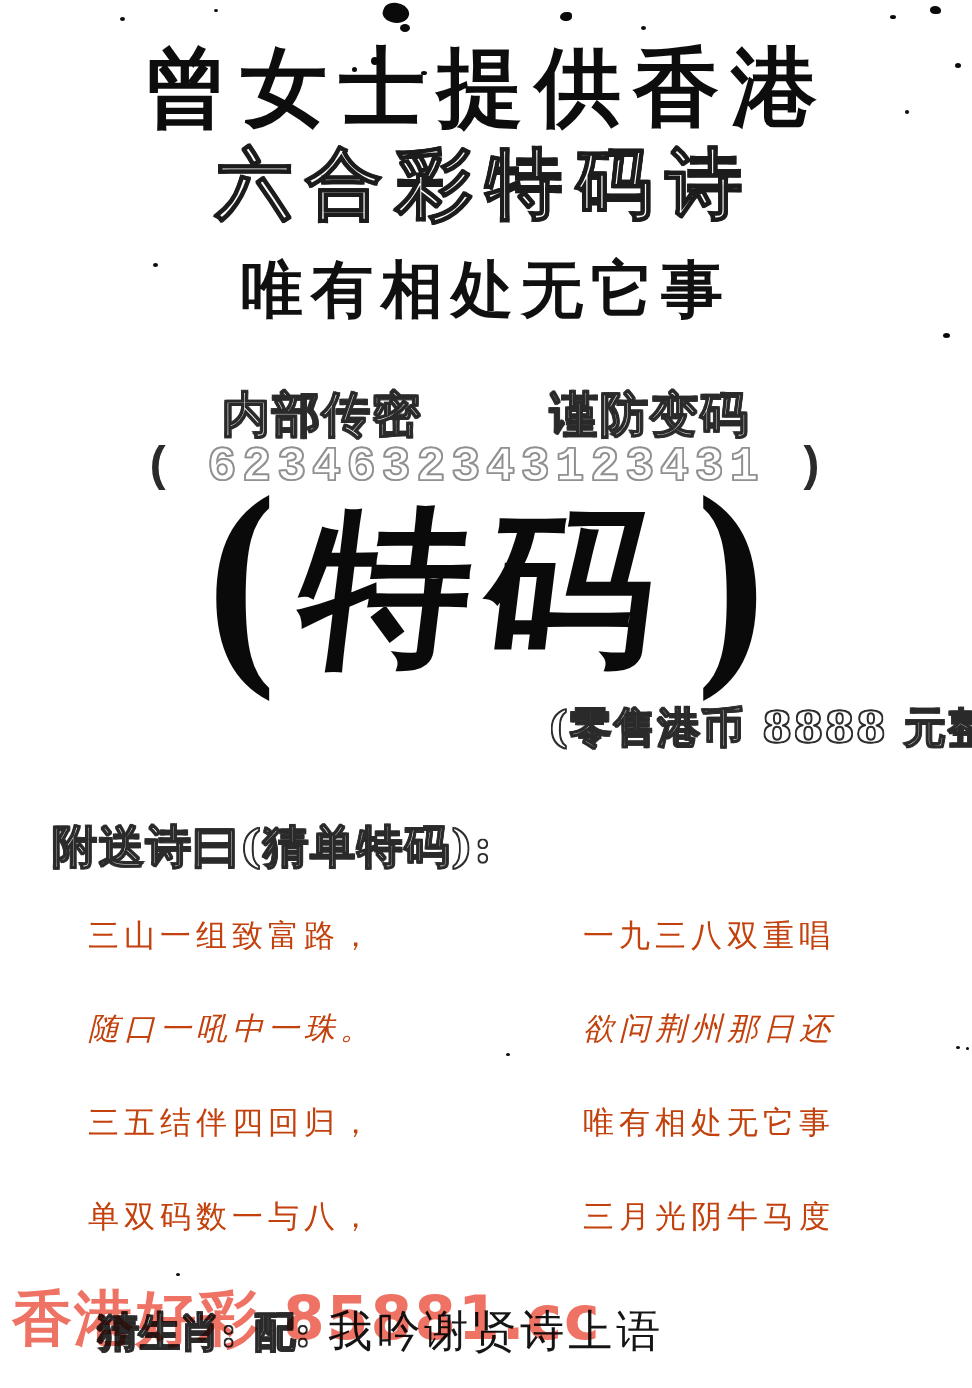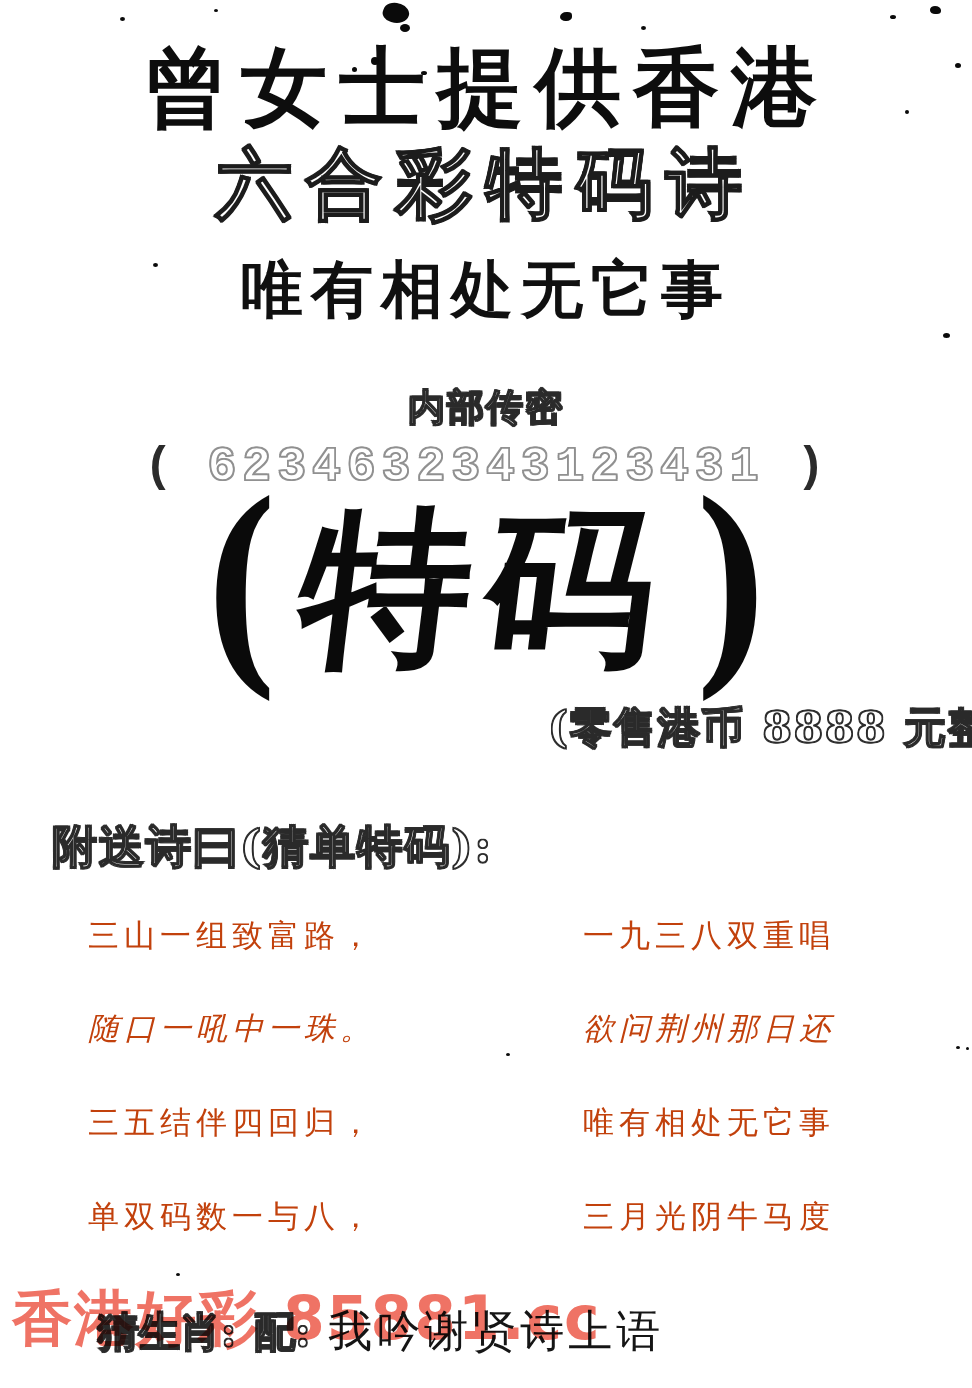--- a/index.html
+++ b/index.html
@@ -27,21 +27,21 @@
     color:#ffffff;
     -webkit-text-stroke:1.4px #2a2a2a;
     text-shadow:-1px -1px 0 #333,1px -1px 0 #333,-1px 1px 0 #333,1px 1px 0 #333;
     font-weight:700;
   }
   .title2{top:134px;font-size:76px;letter-spacing:14px;white-space:nowrap;}
   .title3{top:248px;font-size:62px;font-weight:700;letter-spacing:8px;color:#101010;white-space:nowrap;}
 
   .notice-row{
     top:383px;left:0;right:0;display:flex;justify-content:center;gap:128px;
-    font-size:37px;letter-spacing:2px;white-space:nowrap;
+    font-size:48px;letter-spacing:2px;white-space:nowrap;
   }
 
   .code-row{
     top:440px;left:0;right:0;text-align:center;font-size:48px;font-weight:700;
     white-space:nowrap;letter-spacing:3px;
     font-family:Liberation Mono, monospace;
   }
   .code-paren{color:#2b2b2b;font-weight:800;}
   .code-digits{
     color:#ffffff;
@@ -101,20 +101,21 @@
 <body>
 
 <div>
 
   <div class="abs center title1">曾女士提供香港</div>
   <div class="abs center title2 hollow">六合彩特码诗</div>
   <div class="abs center title3">唯有相处无它事</div>
 
   <div class="abs notice-row">
     <span class="hollow-soft">内部传密</span>
+    <span class="hollow-soft">谨防变码</span>
   </div>
 
   <div class="abs code-row">
     <span class="code-paren">(</span>
     <span class="code-digits">6234632343123431</span>
     <span class="code-paren">)</span>
   </div>
 
   <div class="abs special-row">
     <span class="special-paren">(</span>

